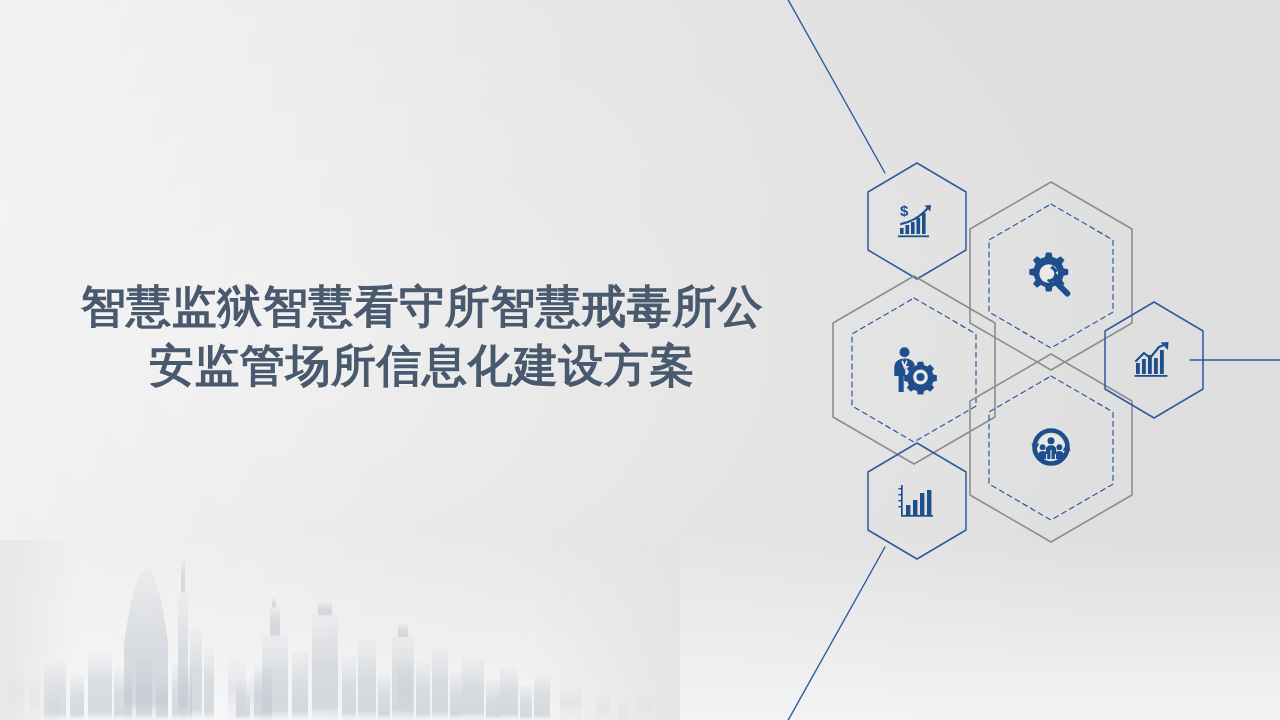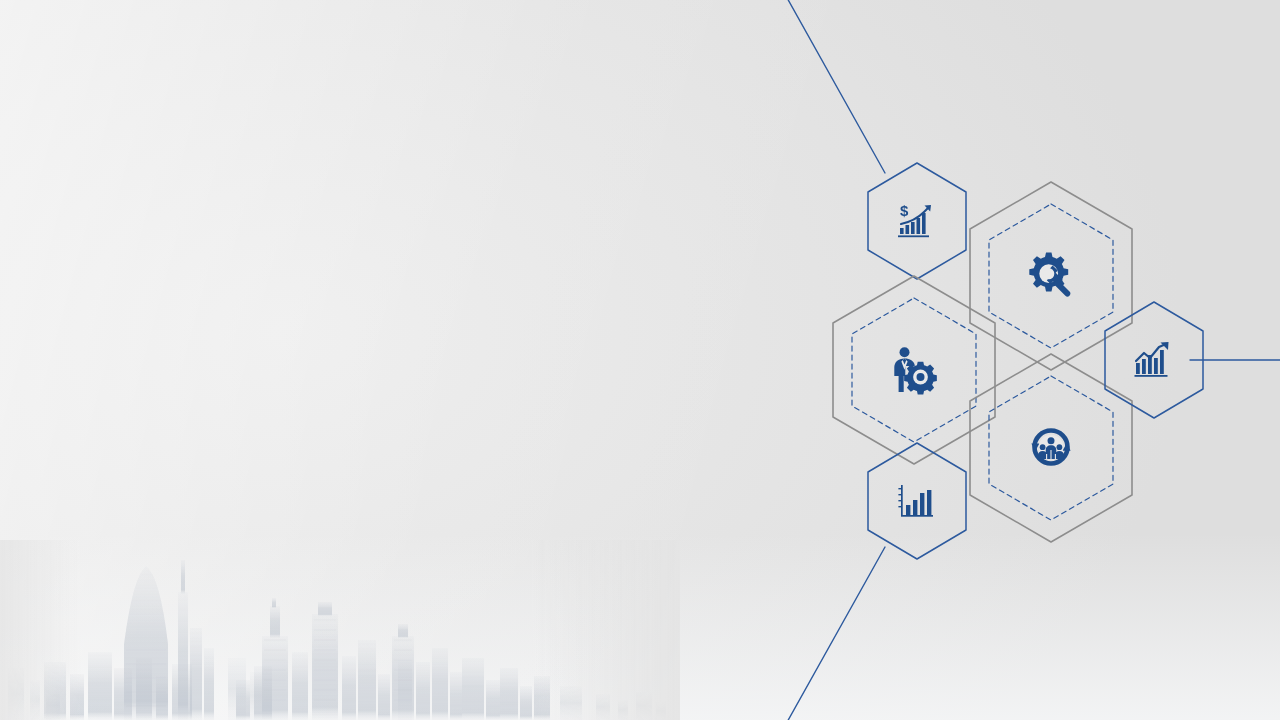--- a/index.html
+++ b/index.html
@@ -182,20 +182,22 @@
 
   <svg class="connectors" viewBox="0 0 1280 720" preserveAspectRatio="none">
     <g stroke="#2d5a9e" stroke-width="1.4" fill="none" stroke-linecap="round">
       <line x1="786" y1="-4" x2="885" y2="173"></line>
       <line x1="786" y1="724" x2="885" y2="547"></line>
       <line x1="1190" y1="360" x2="1284" y2="360"></line>
     </g>
   </svg>
 
   <div class="title-block">
+    <div class="title-line">智慧监狱智慧看守所智慧戒毒所公</div>
+    <div class="title-line">安监管场所信息化建设方案</div>
   </div>
 
   <div class="cluster">
 
     <div class="hex" style="left:55px; top:39px; width:124px; height:124px;">
       <svg viewBox="0 0 124 124" width="124" height="124">
         <path d="M62 4 L111 33 L111 91 L62 120 L13 91 L13 33 Z" fill="none" stroke="#2d5a9e" stroke-width="1.5" stroke-linejoin="round" stroke-linecap="round" style="paint-order:stroke" vector-effect="non-scaling-stroke"></path>
       </svg>
       <div class="icon-layer">
         <svg width="44" height="40" viewBox="0 0 44 40" fill="#1f4e8c">

